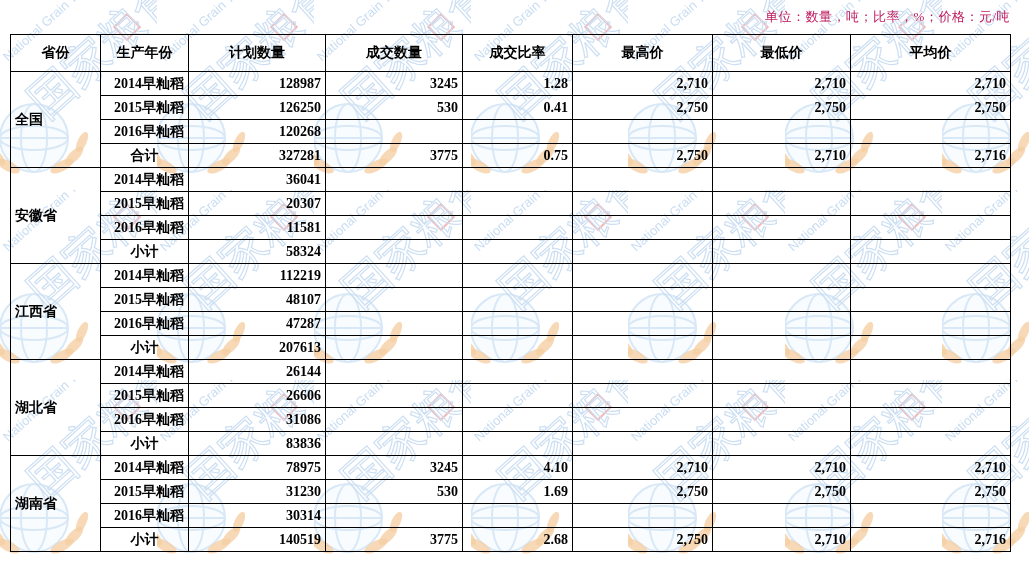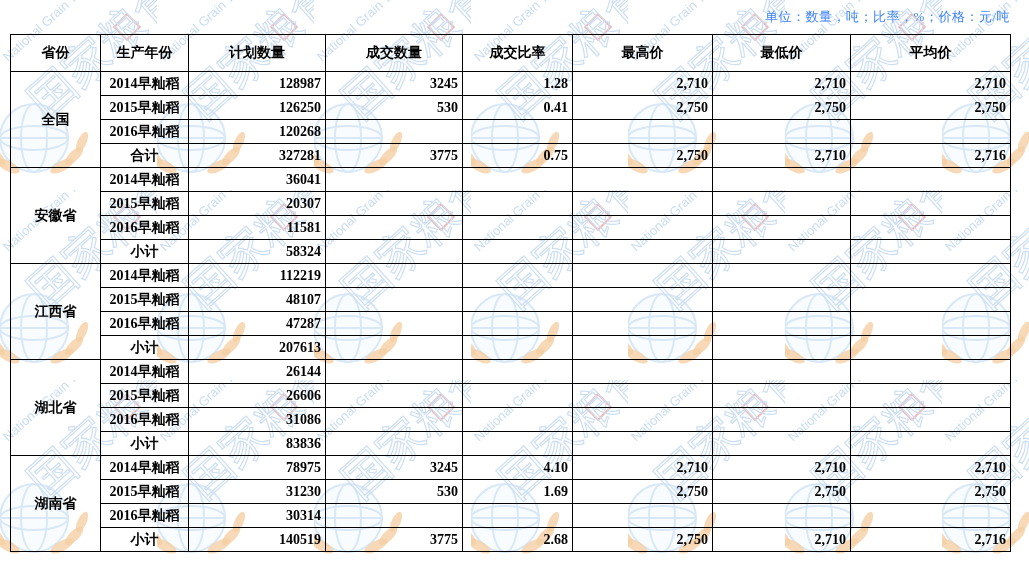--- a/index.html
+++ b/index.html
@@ -4,39 +4,39 @@
 <style>
   html,body{margin:0;padding:0;}
   body{
     width:1029px;height:567px;position:relative;overflow:hidden;
     background:#ffffff;
     font-family:"Liberation Serif","DejaVu Serif",serif;
   }
   #wm-layer{position:absolute;left:0;top:0;width:1029px;height:567px;z-index:0;}
   .unit-note{
     position:absolute;top:8px;right:19px;z-index:2;
-    font-size:13px;color:#3b82f6;letter-spacing:0.5px;
+    font-size:13px;color:#be185d;letter-spacing:0.5px;
     font-family:"Liberation Serif","DejaVu Serif",serif;
   }
   table.report{
     position:absolute;left:10px;top:34px;z-index:1;
     width:1000px;border-collapse:collapse;table-layout:fixed;
     background:transparent;
   }
   table.report th, table.report td{
     border:1px solid #000;
     font-size:14px;color:#000;font-weight:bold;
     padding:0 4px;overflow:hidden;white-space:nowrap;
     background:transparent;
   }
   table.report thead tr{height:37px;}
   table.report tbody tr{height:24px;}
   table.report th{text-align:center;font-weight:bold;}
-  td.province{text-align:center;}
-  td.year{text-align:center;padding-left:3px;}
+  td.province{}
+  td.year{text-align:right;padding-left:3px;}
   td.total-label{text-align:center;}
   td.num{text-align:right;padding-right:5px;}
   col.c0{width:90px;}  col.c1{width:88px;}  col.c2{width:137px;}
   col.c3{width:137px;} col.c4{width:110px;} col.c5{width:140px;}
   col.c6{width:138px;} col.c7{width:160px;}
 </style>
 </head>
 <body>
 
 <svg id="wm-layer" xmlns="http://www.w3.org/2000/svg" width="1029" height="567">

